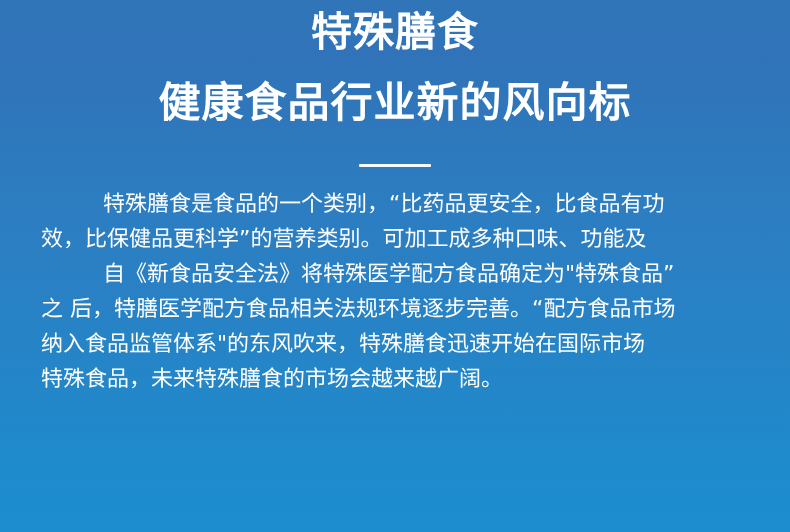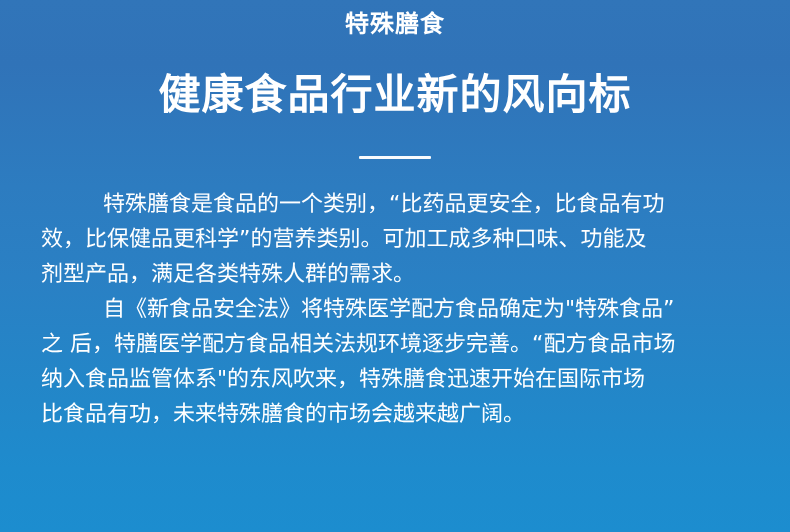--- a/index.html
+++ b/index.html
@@ -38,22 +38,22 @@
   .header {
     position: absolute;
     left: 0;
     top: 0;
     width: 790px;
     text-align: center;
   }
 
   .eyebrow-title {
     margin: 0;
-    padding-top: 4px;
-    font-size: 24px;
+    padding-top: 12px;
+    font-size: 41px;
     line-height: 40px;
     font-weight: 700;
     letter-spacing: 1px;
     color: #ffffff;
     white-space: nowrap;
   }
 
   .main-title {
     margin: 0;
     padding-top: 20px;
@@ -123,25 +123,24 @@
     <div class="divider-wrap">
       <span class="divider"></span>
     </div>
   </div>
 
   <div class="body-copy">
 
     <p class="para">
       <span class="line indent">特殊膳食是食品的一个类别，“比药品更安全，比食品有功</span>
       <span class="line">效，比保健品更科学”的营养类别。可加工成多种口味、功能及</span>
-      <span class="line">剂型产品，满足各类特殊人群的需求。</span>
     </p>
 
     <p class="para">
       <span class="line indent">自《新食品安全法》将特殊医学配方食品确定为"特殊食品”</span>
       <span class="line">之 后，特膳医学配方食品相关法规环境逐步完善。“配方食品市场</span>
       <span class="line">纳入食品监管体系"的东风吹来，特殊膳食迅速开始在国际市场</span>
-      <span class="line">比食品有功，未来特殊膳食的市场会越来越广阔。</span>
+      <span class="line">特殊食品，未来特殊膳食的市场会越来越广阔。</span>
     </p>
 
   </div>
 
 </div>
 
 </body></html>

